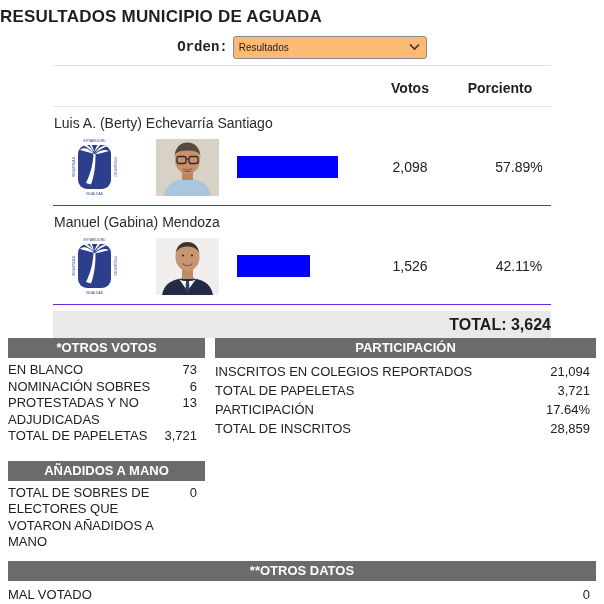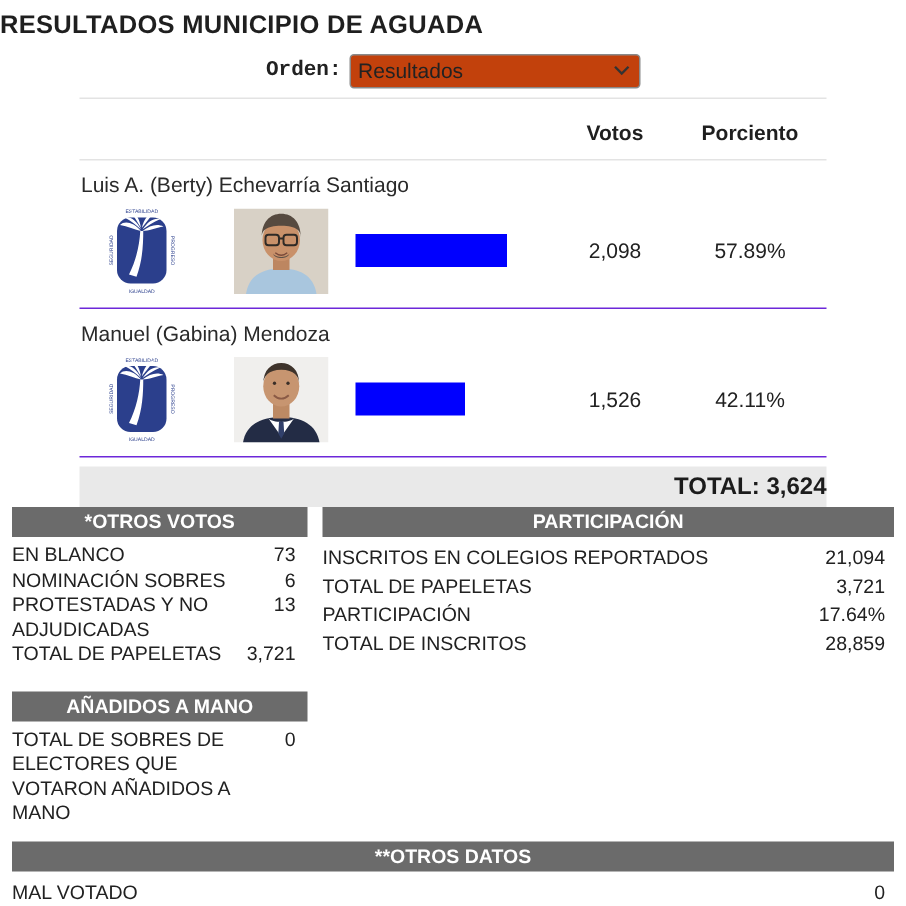--- a/index.html
+++ b/index.html
@@ -2,35 +2,35 @@
 <html><head>
 <meta charset="utf-8">
 <style>
   html,body{margin:0;padding:0;background:#fff;}
   body{width:604px;height:604px;overflow:hidden;font-family:"Liberation Sans",sans-serif;color:#212121;}
   .title{padding-top:7px;text-align:left;font-size:17px;font-weight:700;letter-spacing:.2px;color:#1f1f1f;}
   .orden-row{margin-top:8px;display:flex;justify-content:center;align-items:center;gap:5px;height:24px;}
   .orden-label{font-weight:700;font-size:14px;font-family:Liberation Mono, monospace;}
   .select-wrap{position:relative;display:inline-block;}
   select.orden-select{appearance:none;-webkit-appearance:none;width:194px;height:23px;font-family:"Liberation Sans",sans-serif;
-    font-size:14px;color:#222;padding:1px 22px 1px 5px;border:1px solid #8a8a8a;border-radius:3px;background:#c2410c;}
+    font-size:10px;color:#222;padding:1px 22px 1px 5px;border:1px solid #8a8a8a;border-radius:3px;background:#fdba74;}
   .select-chevron{position:absolute;right:7px;top:50%;transform:translateY(-50%);pointer-events:none;line-height:0;}
   .rule{border-top:1px solid #e3e3e3;margin:6px 53px 0;height:0;}
   .colhead{position:relative;height:40px;margin:0 53px;border-bottom:1px solid #e3e3e3;}
   .colhead span{position:absolute;top:14px;font-weight:700;font-size:14px;text-align:center;color:#1f1f1f;}
   .hdr-votes{left:327px;width:60px;}
   .hdr-pct{left:407px;width:80px;}
   .cand{margin:0 53px;border-bottom:1px solid #6d28d9;}
   .cand-name{font-size:14px;padding:8px 0 2px 1px;color:#2a2a2a;}
   .cand-row{position:relative;height:72px;}
   .logo{position:absolute;left:18px;top:4px;width:47px;height:60px;}
   .photo{position:absolute;left:103px;top:6px;width:63px;height:57px;}
   .bar{position:absolute;left:184px;top:23px;height:22px;background:#0000ff;}
   .votes{position:absolute;left:327px;top:26px;width:60px;text-align:center;font-size:14px;}
-  .pct{position:absolute;left:407px;top:26px;width:80px;text-align:center;font-size:14px;}
+  .pct{position:absolute;left:426px;top:26px;width:80px;text-align:center;font-size:14px;}
   .total-band{margin:6px 53px 0;background:#e9e9e9;height:27px;line-height:27px;text-align:right;font-weight:700;font-size:16px;color:#1c1c1c;}
   .panels{display:flex;gap:10px;padding:0 8px;}
   .panels.first{}
   .panels.second{margin-top:16px;flex-direction:column;}
   .panel-left{width:197px;flex:none;}
   .panel-right{flex:1;min-width:0;}
   .panel-hdr{background:#6b6b6b;color:#fff;font-weight:700;font-size:13px;text-align:center;height:20px;line-height:20px;}
   .panel-body{padding-top:4px;}
   .prow{display:flex;justify-content:space-between;align-items:flex-start;font-size:13px;line-height:16.5px;padding:0 8px 0 0;}
   .panel-right .prow{line-height:19px;padding-right:6px;}

